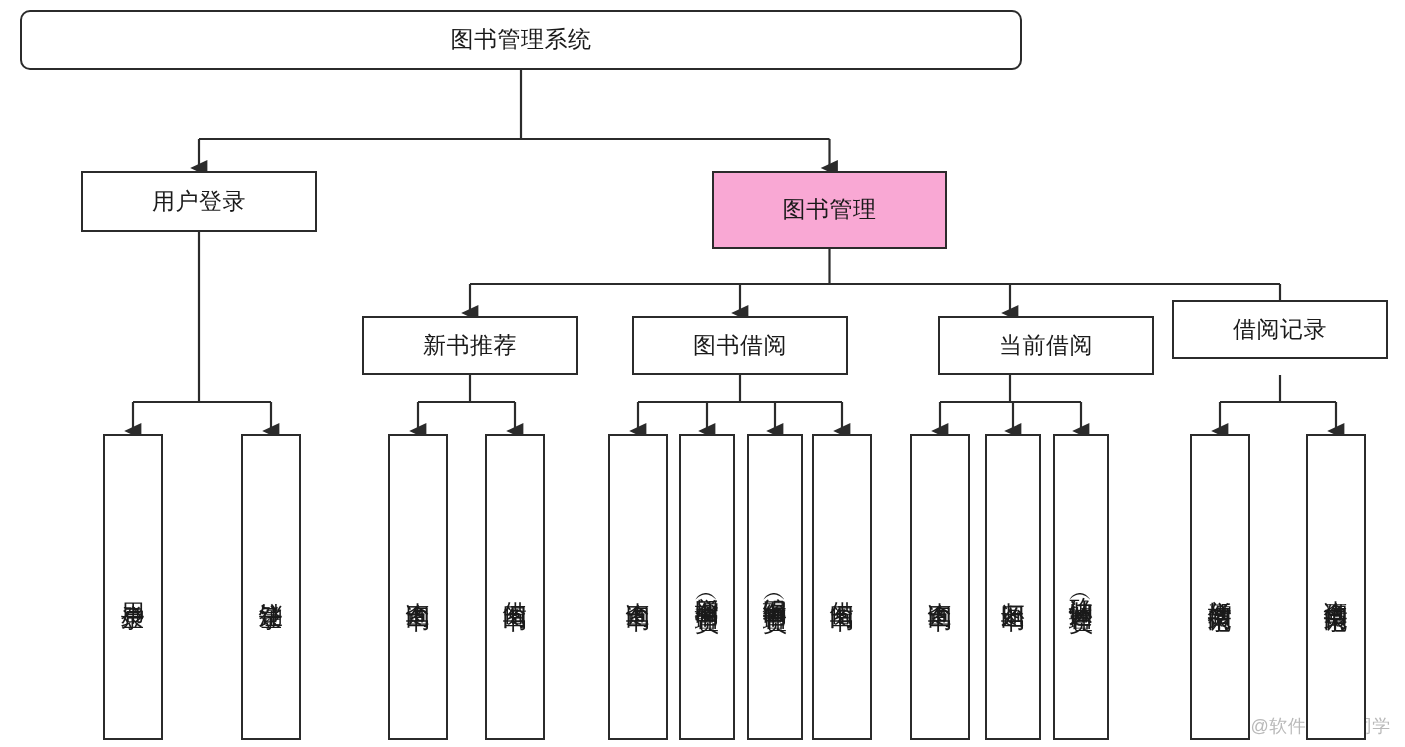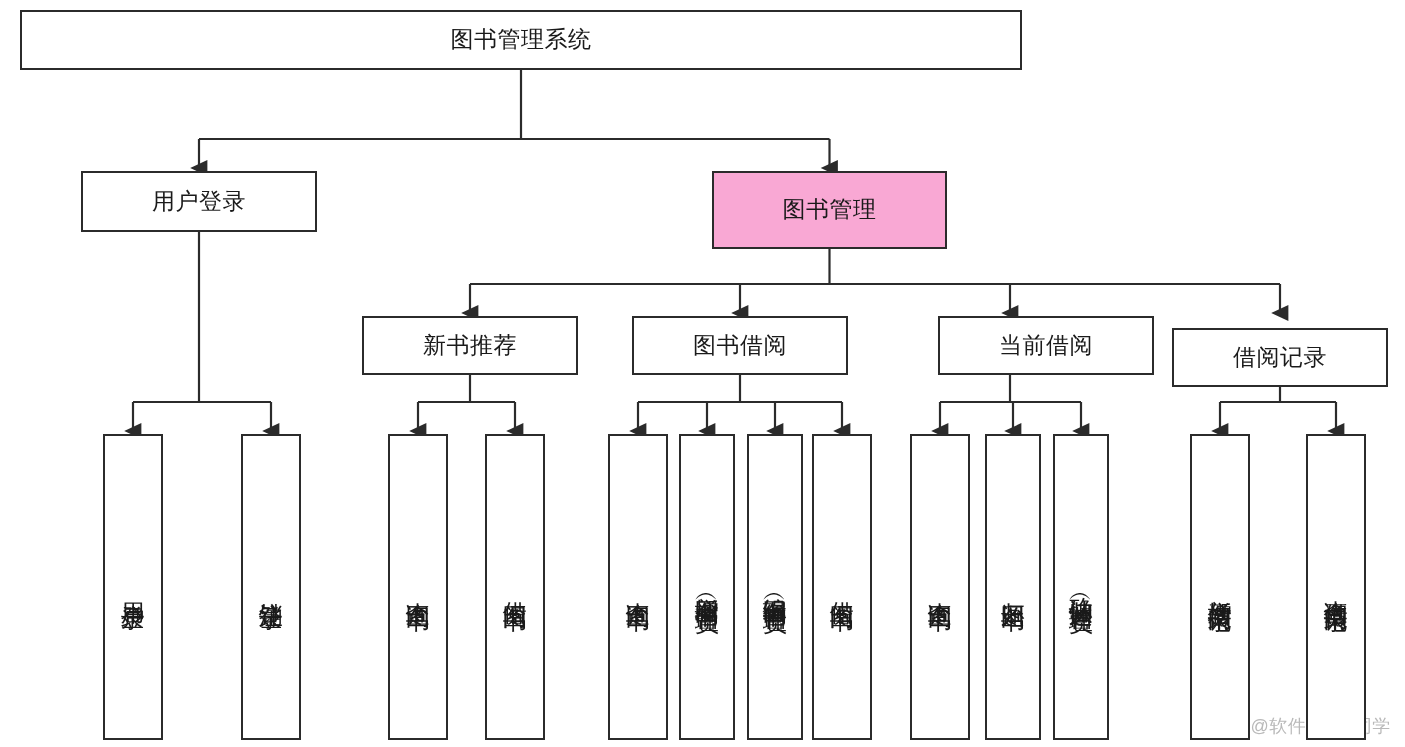--- a/index.html
+++ b/index.html
@@ -104,39 +104,39 @@
         <path d="M1013,402 L1013,431" marker-end="url(#arrow)"></path>
         <path d="M1081,402 L1081,431" marker-end="url(#arrow)"></path>
         <path d="M1280,375 L1280,402"></path>
         <path d="M1220,402 L1336,402"></path>
         <path d="M1220,402 L1220,431" marker-end="url(#arrow)"></path>
         <path d="M1336,402 L1336,431" marker-end="url(#arrow)"></path>
       </g>
   </svg>
 
   <div class="watermark" style="left: 1192px; top: 714px; color: rgb(185, 185, 185);">CSDN @软件_小贺同学</div>
-<div class="node horizontal" style="left: 20px; top: 10px; width: 1002px; height: 60px; border-color: rgb(43, 43, 43); background: rgb(255, 255, 255);">
+<div class="node horizontal" style="left: 20px; top: 10px; width: 1002px; height: 60px; border-color: rgb(43, 43, 43); background: rgb(255, 255, 255); border-radius: 10px;">
       <span class="lbl">图书管理系统</span>
     </div>
     <div class="node horizontal" style="left: 81px; top: 171px; width: 236px; height: 61px; border-color: rgb(43, 43, 43); background: rgb(255, 255, 255);">
       <span class="lbl">用户登录</span>
     </div>
     <div class="node horizontal" style="left: 712px; top: 171px; width: 235px; height: 78px; border-color: rgb(43, 43, 43); background: #f9a8d4;">
       <span class="lbl">图书管理</span>
     </div>
     <div class="node horizontal" style="left: 362px; top: 316px; width: 216px; height: 59px; border-color: rgb(43, 43, 43); background: rgb(255, 255, 255);">
       <span class="lbl">新书推荐</span>
     </div>
     <div class="node horizontal" style="left: 632px; top: 316px; width: 216px; height: 59px; border-color: rgb(43, 43, 43); background: rgb(255, 255, 255);">
       <span class="lbl">图书借阅</span>
     </div>
     <div class="node horizontal" style="left: 902px; top: 316px; width: 216px; height: 59px; border-color: rgb(43, 43, 43); background: rgb(255, 255, 255); margin-left: 36px;">
       <span class="lbl">当前借阅</span>
     </div>
-    <div class="node horizontal" style="left: 1172px; top: 328px; width: 216px; height: 59px; border-color: rgb(43, 43, 43); background: rgb(255, 255, 255);">
+    <div class="node horizontal" style="left: 1172px; top: 300px; width: 216px; height: 59px; border-color: rgb(43, 43, 43); background: rgb(255, 255, 255);">
       <span class="lbl">借阅记录</span>
     </div>
     <div class="node vertical" style="left: 103px; top: 434px; width: 60px; height: 306px; border-color: rgb(43, 43, 43); background: rgb(255, 255, 255);">
       <span class="lbl">用户登录</span>
     </div>
     <div class="node vertical" style="left: 241px; top: 434px; width: 60px; height: 306px; border-color: rgb(43, 43, 43); background: rgb(255, 255, 255);">
       <span class="lbl">注销登录</span>
     </div>
     <div class="node vertical" style="left: 388px; top: 434px; width: 60px; height: 306px; border-color: rgb(43, 43, 43); background: rgb(255, 255, 255);">
       <span class="lbl">查询图书</span>

